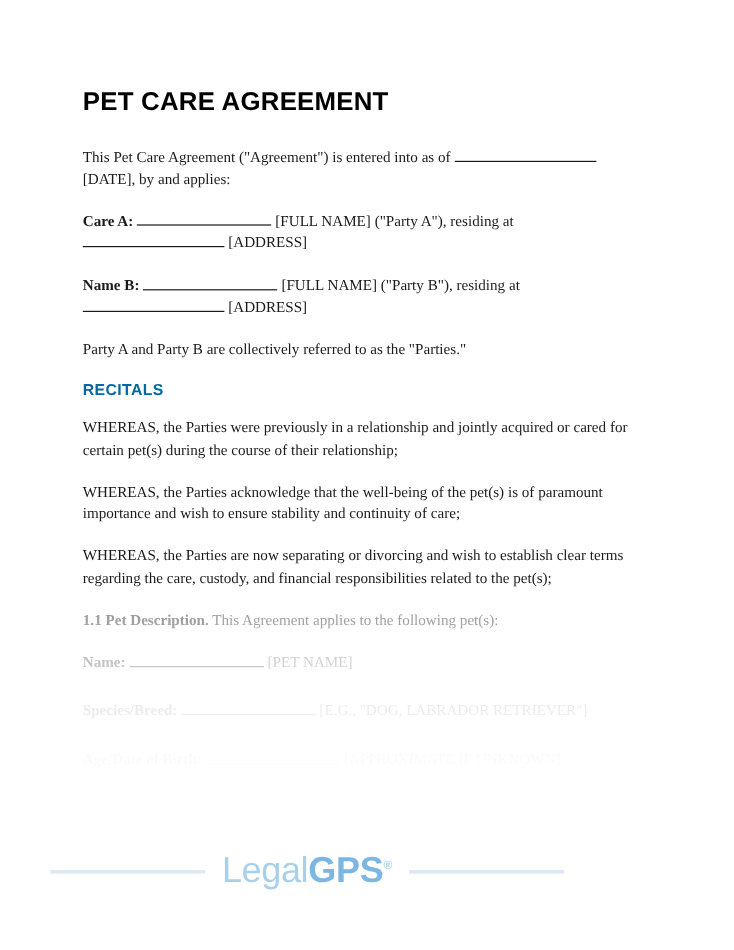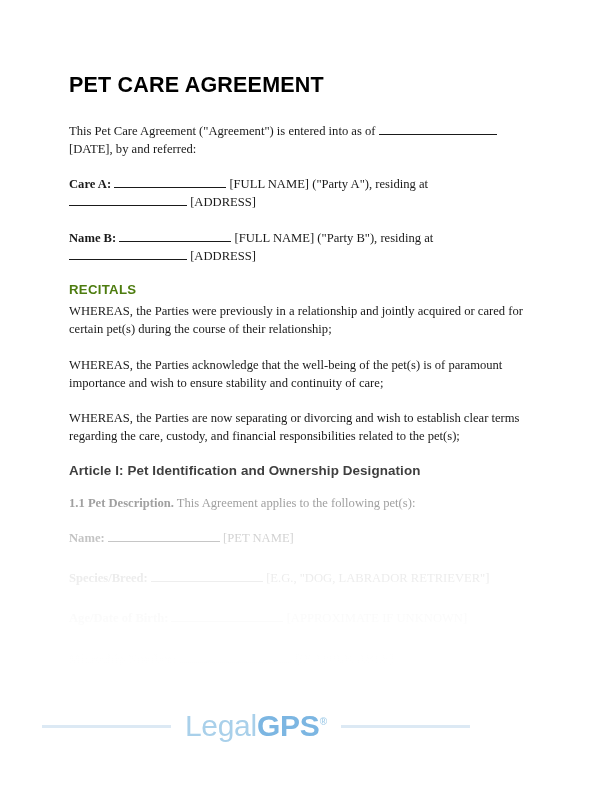--- a/index.html
+++ b/index.html
@@ -62,22 +62,22 @@
   }
   .blank-md { width: 112px; }
   .blank-lg { width: 118px; }
 
   
   .sec-heading {
     font-family: "Liberation Sans", sans-serif;
     font-weight: bold;
     font-size: 13.2px;
     letter-spacing: 0.3px;
-    color: #4d7c0f;
-    margin: 0 0 5px 0;
+    color: #0369a1;
+    margin: 0 0 15px 0;
   }
   .article-heading {
     font-family: "Liberation Sans", sans-serif;
     font-weight: bold;
     font-size: 13.4px;
     color: #3f3f3f;
     margin: 0 0 16px 0;
     letter-spacing: 0.1px;
   }
 
@@ -160,47 +160,47 @@
 <body>
 
 <div class="page">
   <div class="content">
 
     <h1 class="doc-title">PET CARE AGREEMENT</h1>
 
     <p class="para">
       <span>This Pet Care Agreement ("Agreement") is entered into as of</span>
       <span class="blank blank-lg"></span>
-      <span>[DATE], by and referred:</span>
+      <span>[DATE], by and applies:</span>
     </p>
 
     <p class="para">
       <span class="bold">Care A:</span>
       <span class="blank blank-md"></span>
       <span>[FULL NAME] ("Party A"), residing at</span>
       <span class="blank blank-lg"></span>
       <span>[ADDRESS]</span>
     </p>
 
     <p class="para">
       <span class="bold">Name B:</span>
       <span class="blank blank-md"></span>
       <span>[FULL NAME] ("Party B"), residing at</span>
       <span class="blank blank-lg"></span>
       <span>[ADDRESS]</span>
     </p>
 
+    <p class="para">Party A and Party B are collectively referred to as the "Parties."</p>
 
     <h2 class="sec-heading">RECITALS</h2>
 
     <p class="para">WHEREAS, the Parties were previously in a relationship and jointly acquired or cared for certain pet(s) during the course of their relationship;</p>
     <p class="para">WHEREAS, the Parties acknowledge that the well-being of the pet(s) is of paramount importance and wish to ensure stability and continuity of care;</p>
     <p class="para">WHEREAS, the Parties are now separating or divorcing and wish to establish clear terms regarding the care, custody, and financial responsibilities related to the pet(s);</p>
 
-    <h3 class="article-heading">Article I: Pet Identification and Ownership Designation</h3>
 
     <div class="fade-zone">
 
       <p class="para para-grey">
         <span class="bold">1.1 Pet Description.</span>
         <span>This Agreement applies to the following pet(s):</span>
       </p>
 
       <p class="field-line" style="color:#9a9a9a;">
         <span class="field-label">Name:</span>

